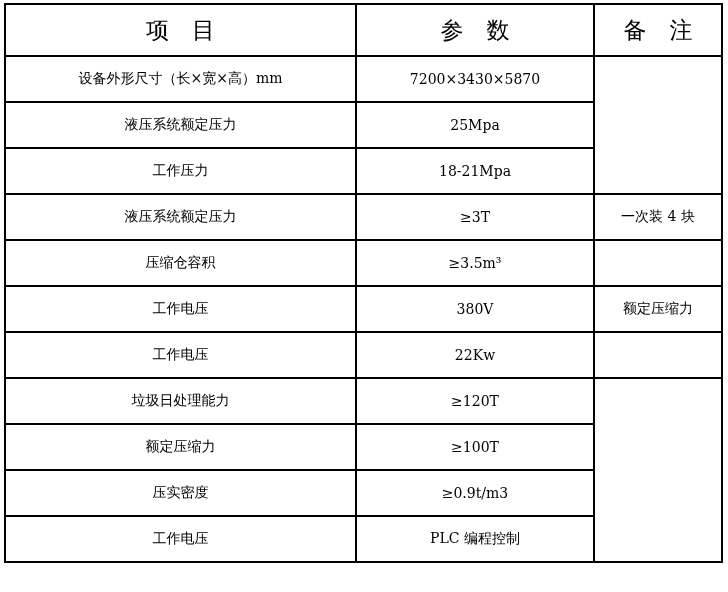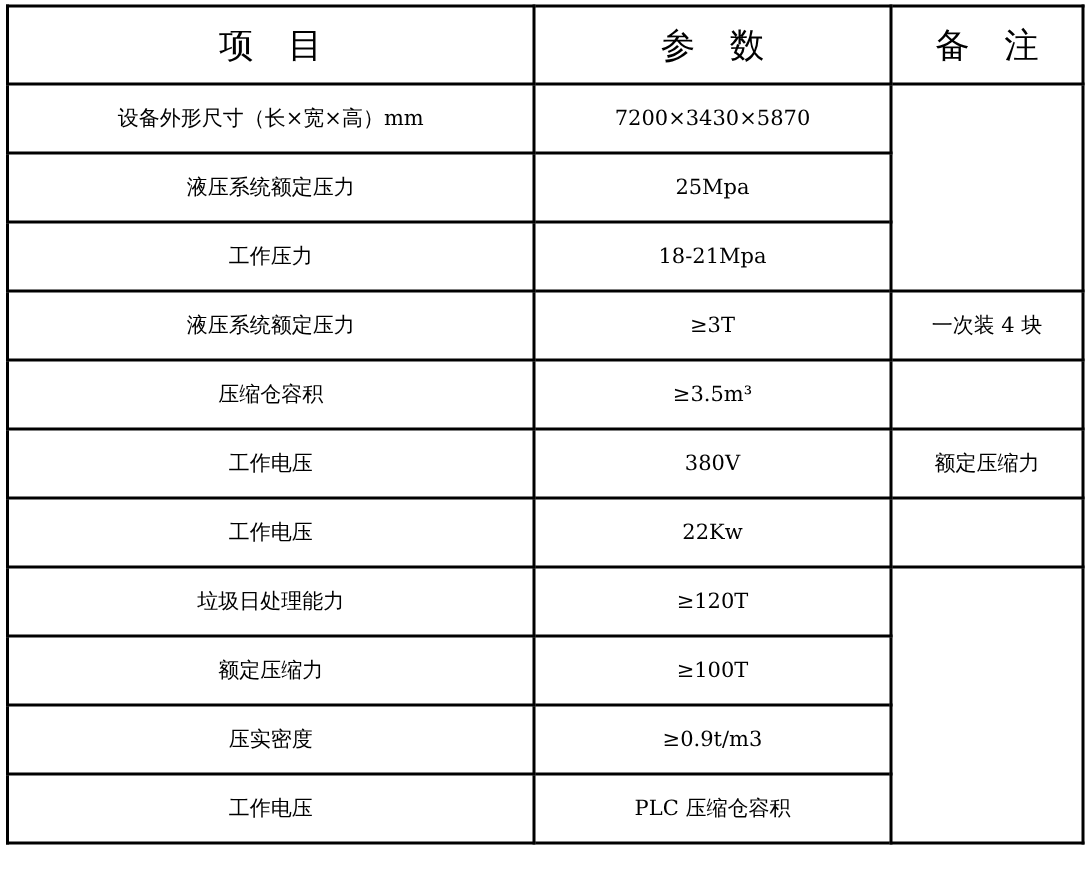--- a/index.html
+++ b/index.html
@@ -104,16 +104,16 @@
     <tr>
       <td>额定压缩力</td>
       <td>≥100T</td>
     </tr>
     <tr>
       <td>压实密度</td>
       <td>≥0.9t/m3</td>
     </tr>
     <tr>
       <td>工作电压</td>
-      <td>PLC 压缩仓容积</td>
+      <td>PLC 编程控制</td>
     </tr>
   </tbody>
 </table>
 
 </body></html>

